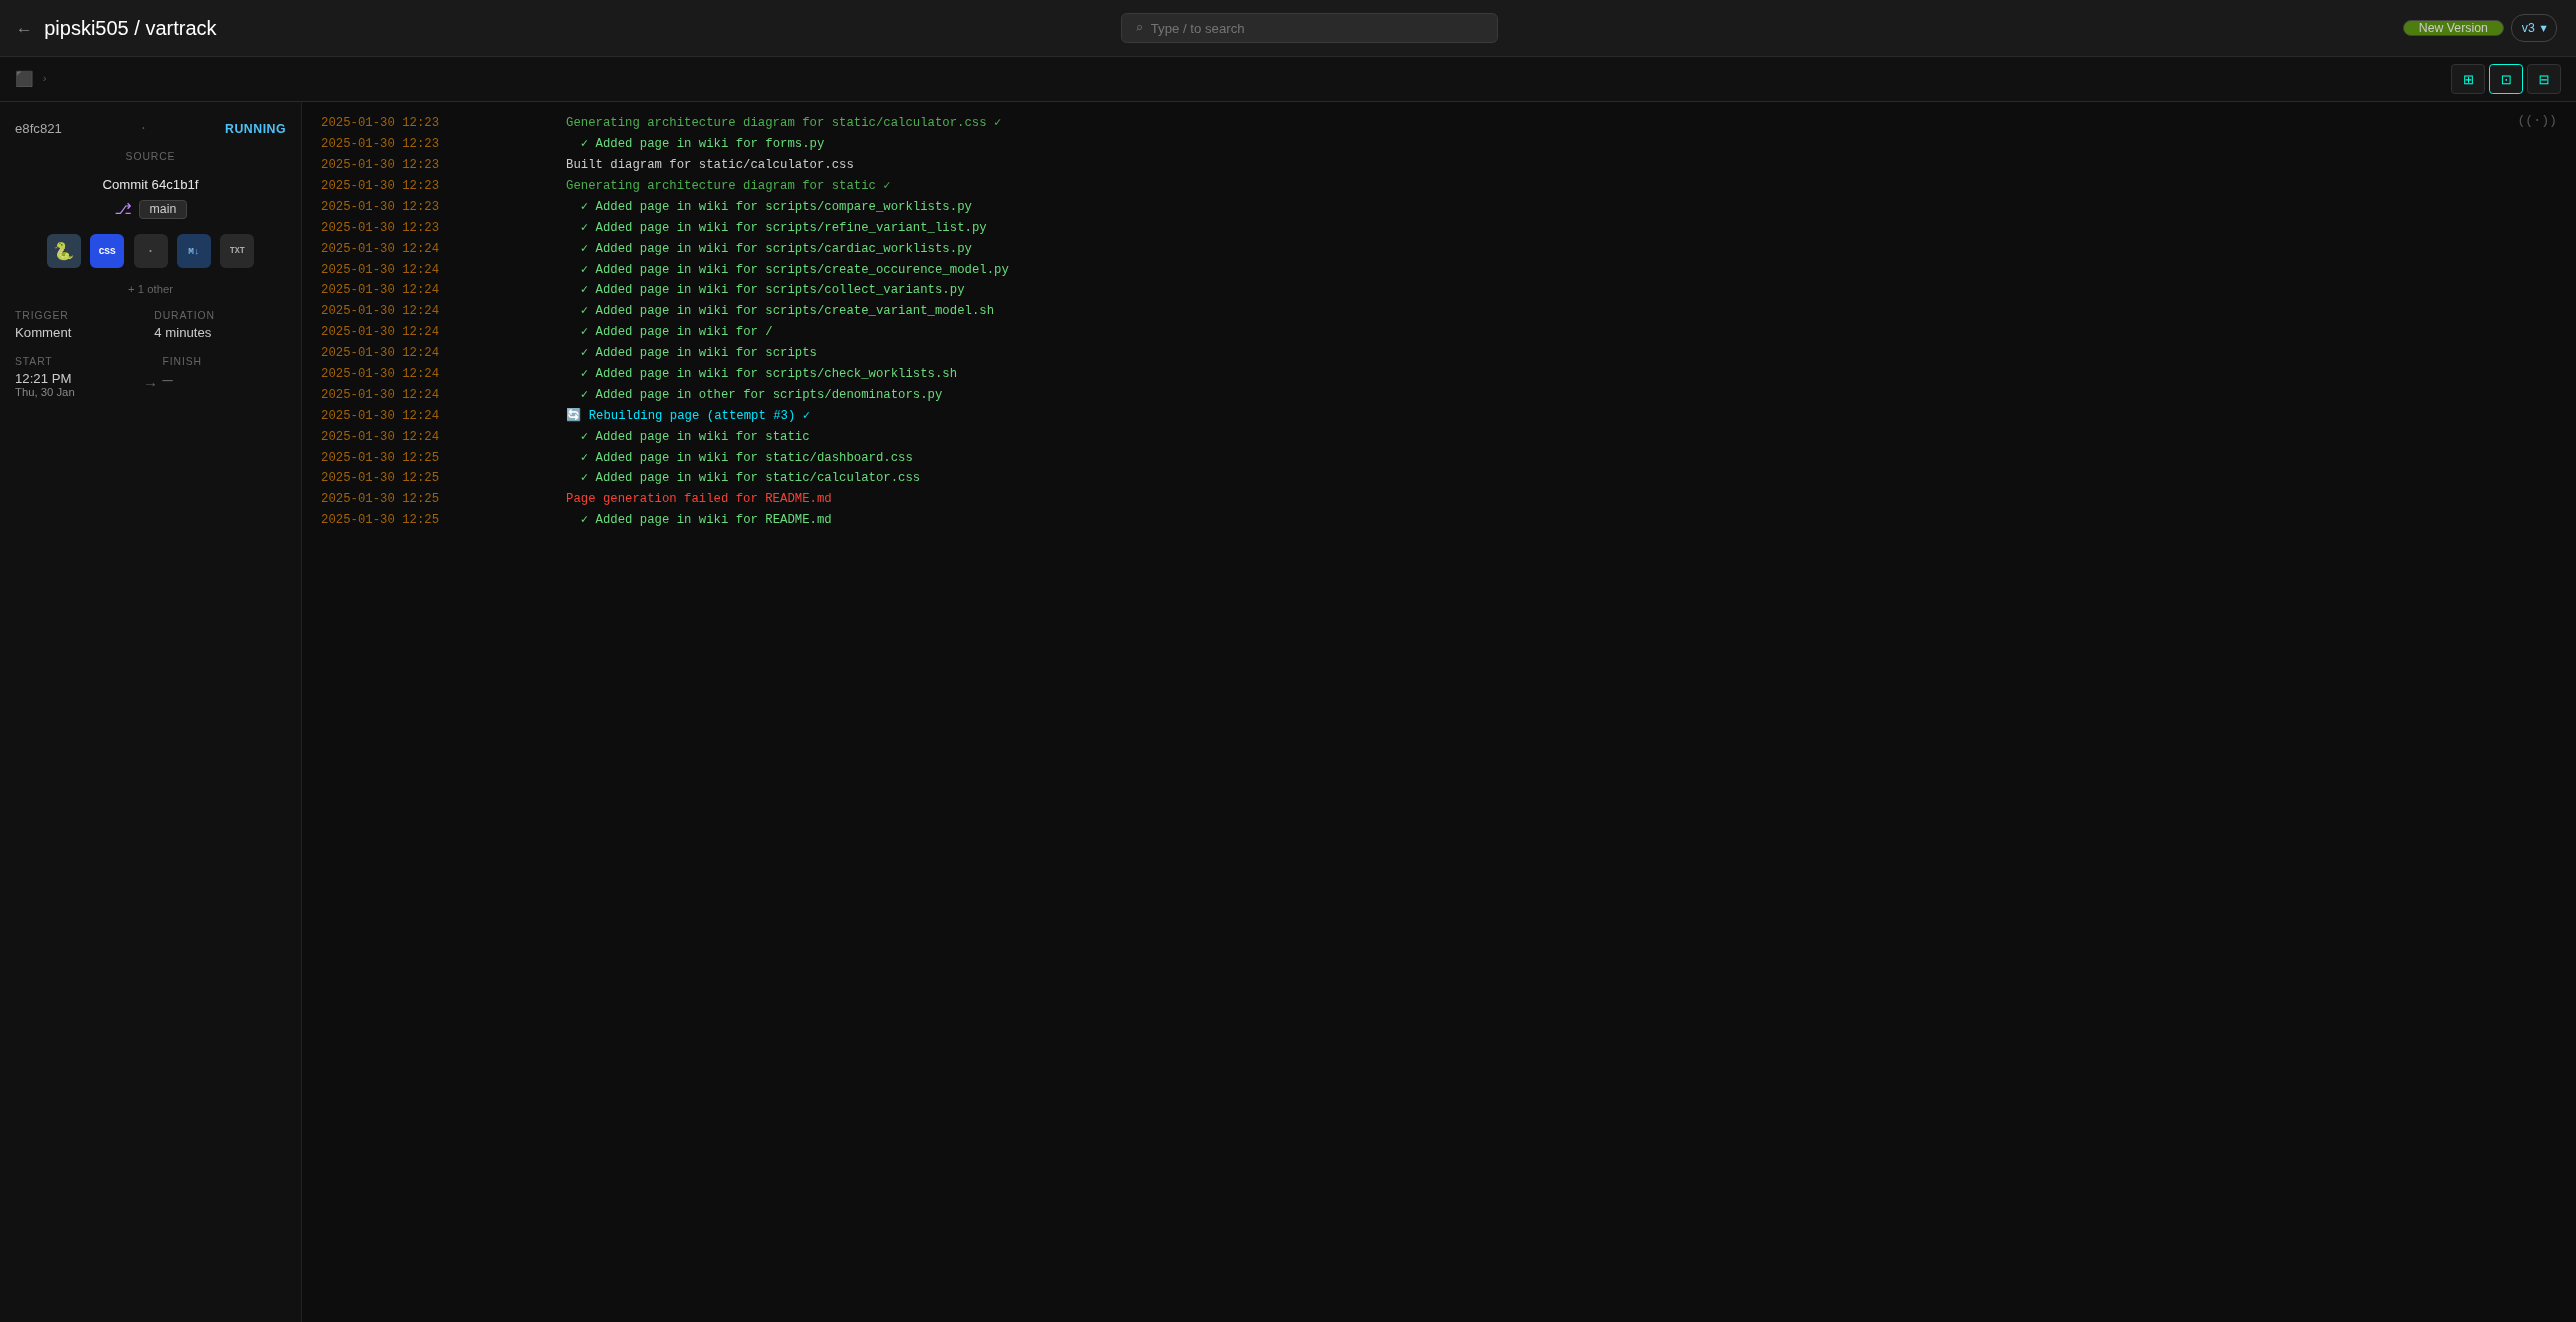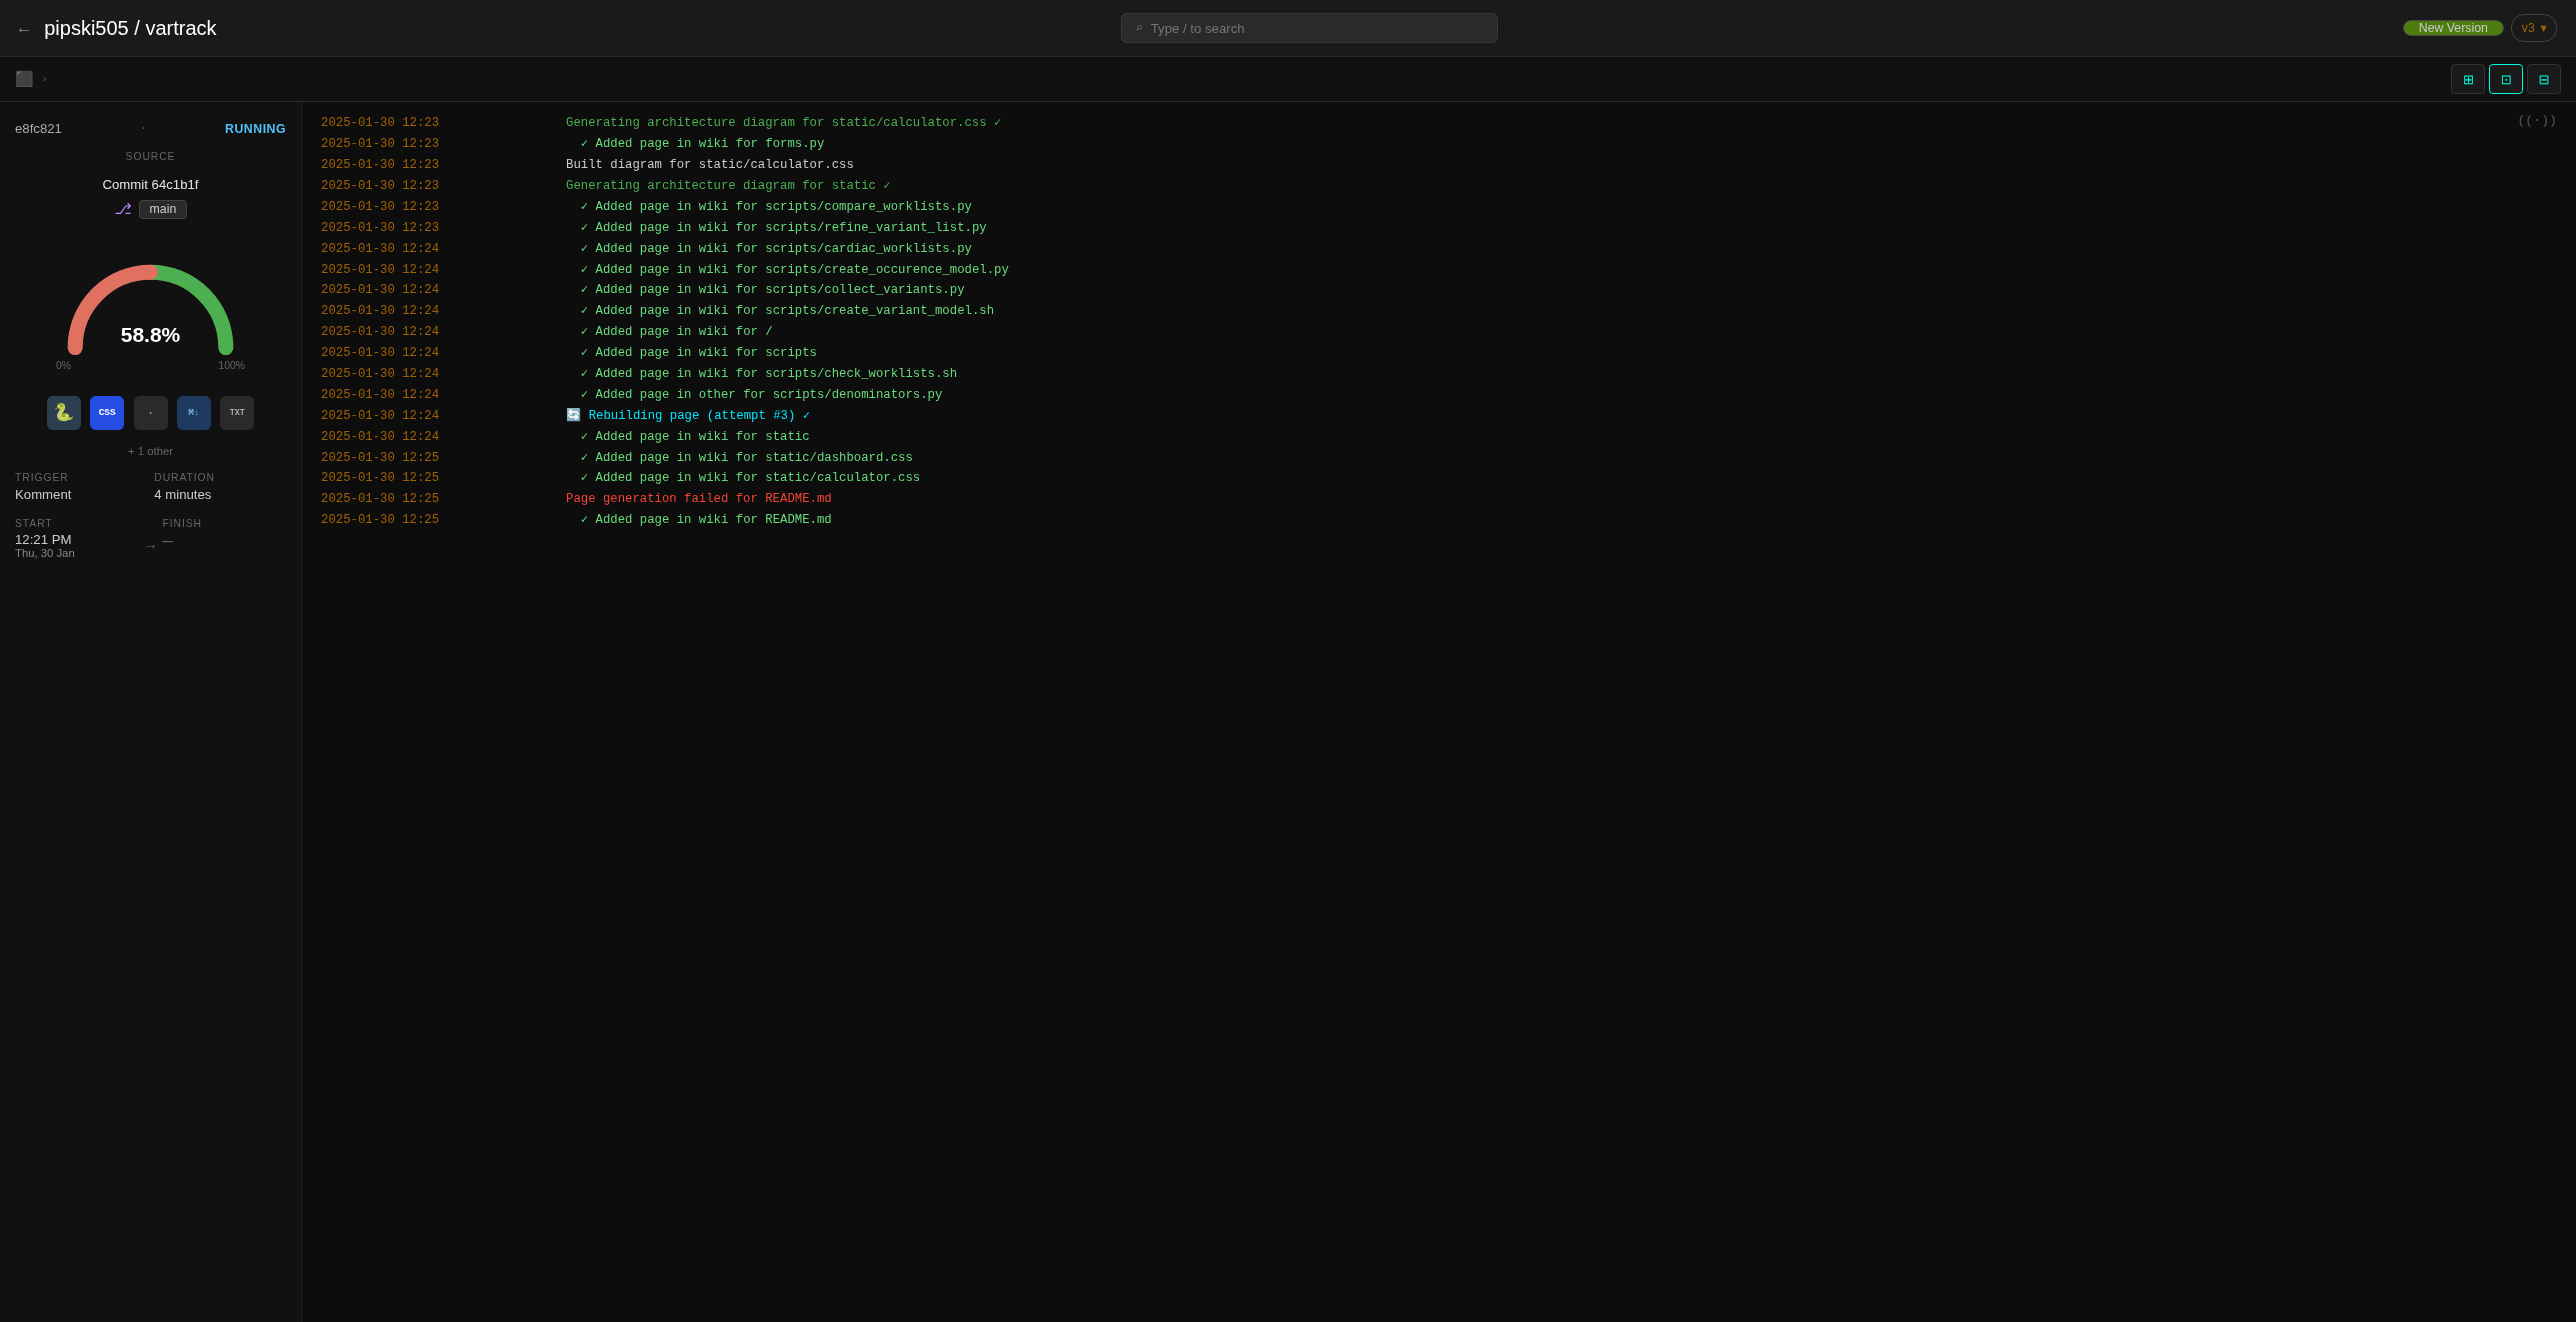--- a/index.html
+++ b/index.html
@@ -76,21 +76,21 @@
       border-radius: 11px;
       cursor: pointer;
       font-size: 12.3px;
       font-family: -apple-system, BlinkMacSystemFont, 'Segoe UI', sans-serif;
     }
     .version-select {
       display: flex;
       align-items: center;
       background: #1a1a1a;
       border: 0.9px solid #444;
-      color: #a16207;
+      color: #7dd3fc;
       padding: 5.7px 9.4px;
       border-radius: 13px;
       cursor: pointer;
       gap: 5.7px;
       font-size: 12.3px;
       font-family: -apple-system, BlinkMacSystemFont, 'Segoe UI', sans-serif;
     }
 
     
     .second-nav {
@@ -428,39 +428,20 @@
     <div class="section-label">SOURCE</div>
 
     <div class="commit-info">
       <div class="commit-hash">Commit 64c1b1f</div>
       <div class="branch-row">
         <span class="branch-icon">⎇</span>
         <span class="branch-badge">main</span>
       </div>
     </div>
 
-    <div class="gauge-container">
-      <div>
-        <div class="gauge-wrap">
-          <svg class="gauge-svg" viewBox="0 0 200 120">
-
-            <path d="M 20 110 A 80 80 0 0 1 180 110" fill="none" stroke="#2a2a2a" stroke-width="16" stroke-linecap="round"></path>
-
-            <path d="M 100 30 A 80 80 0 0 1 180 110" fill="none" stroke="#4caf50" stroke-width="16" stroke-linecap="round"></path>
-
-            <path d="M 20 110 A 80 80 0 0 1 100 30" fill="none" stroke="#e07060" stroke-width="16" stroke-linecap="round"></path>
-          </svg>
-          <div class="gauge-pct">58.8%</div>
-        </div>
-        <div class="gauge-labels">
-          <span>0%</span>
-          <span>100%</span>
-        </div>
-      </div>
-    </div>
 
     <div class="lang-icons">
       <div class="lang-icon lang-py">🐍</div>
       <div class="lang-icon lang-css">CSS</div>
       <div class="lang-icon lang-dot">•</div>
       <div class="lang-icon lang-md">M↓</div>
       <div class="lang-icon lang-txt">TXT</div>
     </div>
     <div class="other-label">+ 1 other</div>
 

